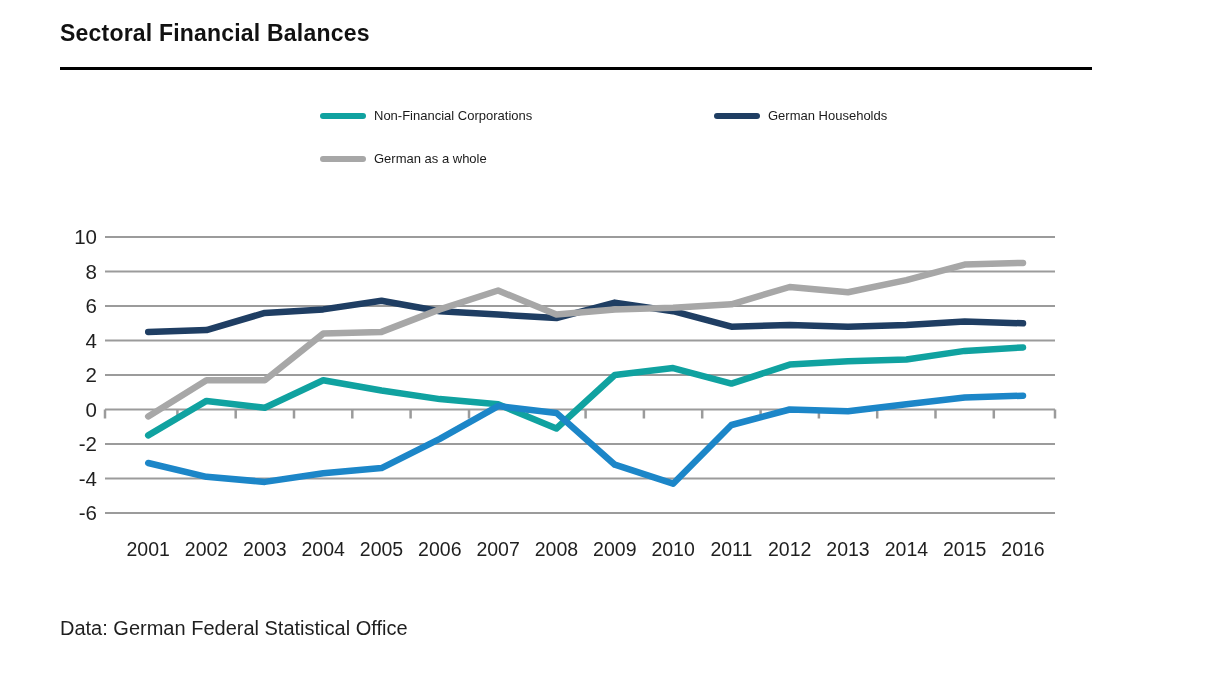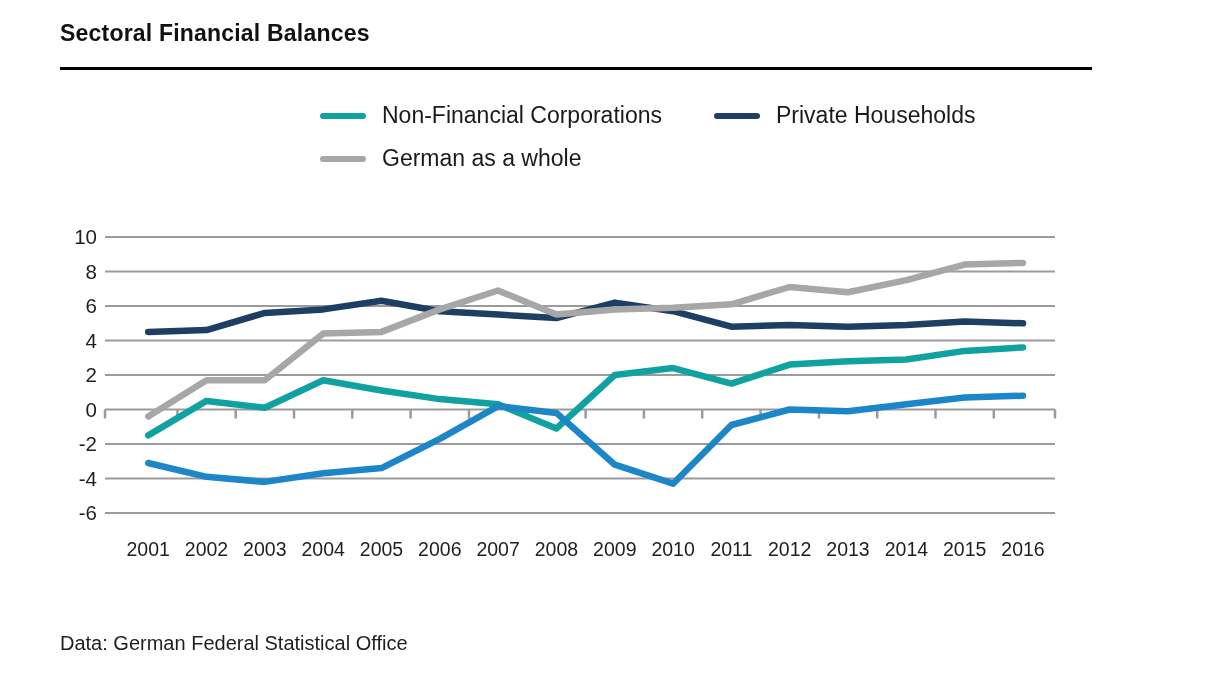--- a/index.html
+++ b/index.html
@@ -17,39 +17,39 @@
   .title-rule{
     position:absolute;left:60px;top:67px;width:1032px;height:3px;background:#000000;
   }
   .legend{
     position:absolute;left:320px;top:94px;
     display:grid;grid-template-columns:394px 394px;grid-auto-rows:43px;
     align-items:center;
   }
   .legend-item{display:flex;align-items:center;}
   .swatch{display:inline-block;width:46px;height:6px;border-radius:3px;flex:0 0 auto;}
-  .legend-label{font-size:23px;margin-left:16px;color:#1a1a1a;white-space:nowrap;}
+  .legend-label{font-size:13px;margin-left:8px;color:#1a1a1a;white-space:nowrap;}
   .chart-svg{position:absolute;left:0;top:0;}
-  .source-note{position:absolute;left:60px;top:632px;font-size:20px;color:#1f1f1f;}
+  .source-note{position:absolute;left:60px;top:617px;font-size:20px;color:#1f1f1f;}
   svg text{font-family:"Liberation Sans", sans-serif;}
 </style>
 </head>
 <body>
 
 <div class="chart-title">Sectoral Financial Balances</div>
 <div class="title-rule"></div>
 
 <div class="legend">
     <div class="legend-item">
       <span class="swatch" style="background: rgb(16, 162, 160);"></span>
       <span class="legend-label">Non-Financial Corporations</span>
     </div>
     <div class="legend-item">
       <span class="swatch" style="background: rgb(31, 62, 99);"></span>
-      <span class="legend-label">Private Households</span>
+      <span class="legend-label">German Households</span>
     </div>
     <div class="legend-item">
       <span class="swatch" style="background: rgb(167, 167, 167);"></span>
       <span class="legend-label">German as a whole</span>
     </div>
   </div>
 
 <svg class="chart-svg" width="1219" height="678" viewBox="0 0 1219 678" xmlns="http://www.w3.org/2000/svg">
     <g>
       <line x1="105" x2="1055" y1="237.0" y2="237.0" stroke="#9b9b9b" stroke-width="2"></line>

